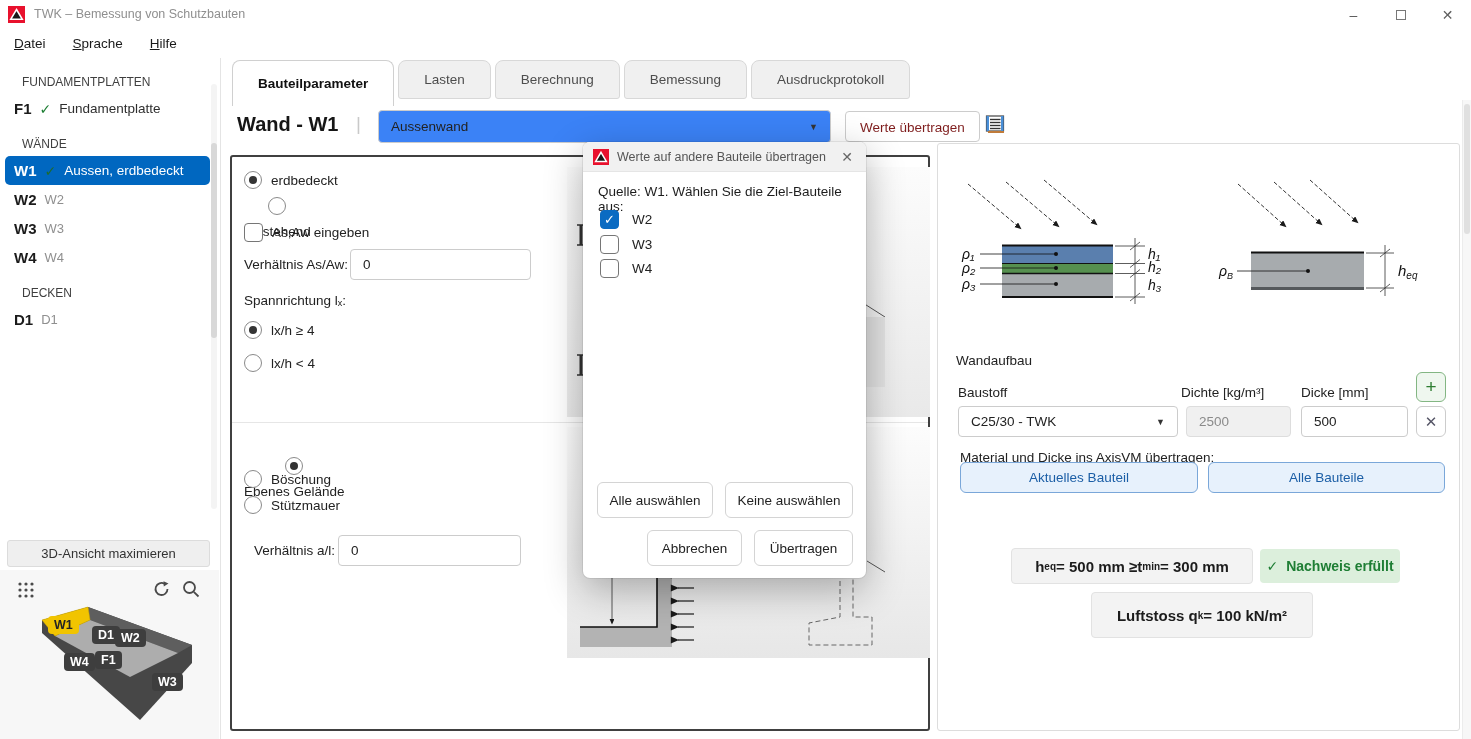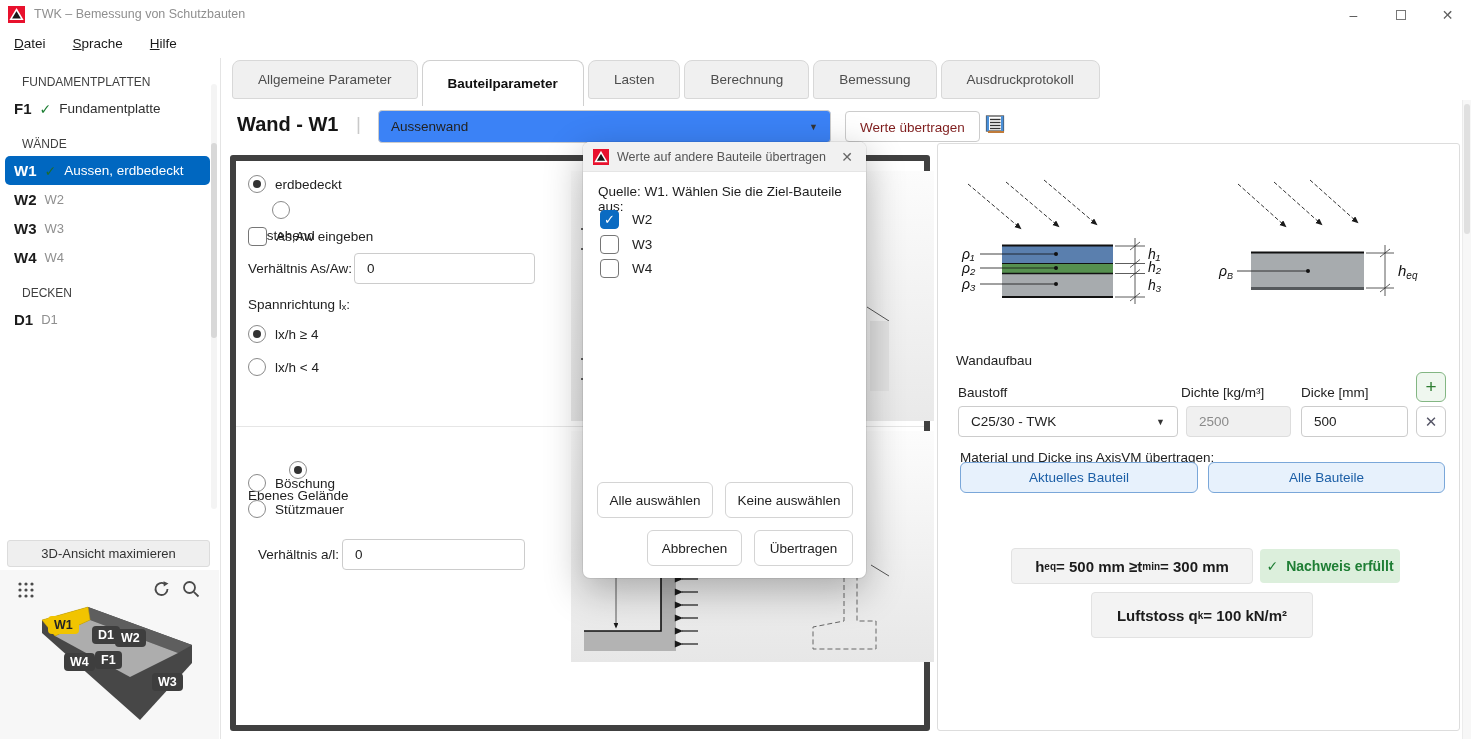--- a/index.html
+++ b/index.html
@@ -44,21 +44,21 @@
   .tab { height:39px; padding:0 25px; display:flex; align-items:center; background:#f0f0f0; border:1px solid #d8d8d8; border-radius:8px 8px 3px 3px; font-size:13.5px; color:#4d4d4d; white-space:nowrap; }
   .tab.active { background:#fff; border-color:#d0d0d0; height:46px; border-bottom:none; border-radius:8px 8px 0 0; font-weight:700; color:#101010; }
   
   .page-title { position:absolute; left:237px; top:113px; font-size:20px; font-weight:700; color:#161616; }
   .title-sep { position:absolute; left:356px; top:113px; color:#c9c9c9; font-size:19px; }
   .wall-select { position:absolute; left:378px; top:110px; width:453px; height:33px; border:1px solid #ccc; border-radius:4px; background:#3b82f6; display:flex; align-items:center; padding:0 12px; font-size:13.5px; color:#222; }
   .wall-select .arrow { margin-left:auto; font-size:9px; color:#333; }
   .transfer-btn { position:absolute; left:845px; top:111px; height:31px; padding:8px 14px; background:#fff; border:1px solid #ccc; border-radius:4px; font-size:13.5px; color:#7f1d1d; display:flex; align-items:flex-start; }
   .notes-icon { position:absolute; left:984px; top:115px; }
   
-  .left-panel { position:absolute; left:230px; top:155px; width:700px; height:576px; border:6px solid #404040; border-radius:3px; background:#fff; }
+  .left-panel { position:absolute; left:230px; top:155px; width:700px; height:576px; border:2px solid #404040; border-radius:3px; background:#fff; }
   .lp-divider { position:absolute; left:0; right:0; top:265px; border-top:1px solid #e6e6e6; }
   .ctl { position:absolute; display:flex; align-items:center; gap:9px; font-size:13.5px; color:#222; }
   .radio { width:18px; height:18px; border:1px solid #8a8a8a; border-radius:50%; background:#fff; position:relative; flex:0 0 auto; }
   .radio.on::after { content:""; position:absolute; left:4px; top:4px; width:8px; height:8px; border-radius:50%; background:#333; }
   .cbx { width:19px; height:19px; border:1px solid #767676; border-radius:4px; background:#fff; flex:0 0 auto; display:flex; align-items:center; justify-content:center; }
   .cbx.on { background:#0b6bc2; border-color:#0b6bc2; color:#fff; font-size:13px; font-weight:bold; }
   .txt-input { border:1px solid #ccc; border-radius:4px; padding:0 12px; font-size:13.5px; color:#222; background:#fff; font-family:inherit; }
   .diag-left { position:absolute; left:335px; top:8px; }
   
   .right-panel { position:absolute; left:937px; top:143px; width:523px; height:588px; border:1px solid #ddd; border-radius:3px; background:#fff; }
@@ -183,23 +183,20 @@
     <span class="lbl3d yellow" style="left:48px; top:46px;">W1</span>
     <span class="lbl3d" style="left:92px; top:56px;">D1</span>
     <span class="lbl3d" style="left:115px; top:59px;">W2</span>
     <span class="lbl3d" style="left:64px; top:83px;">W4</span>
     <span class="lbl3d" style="left:95px; top:81px;">F1</span>
     <span class="lbl3d" style="left:152px; top:103px;">W3</span>
   </div>
 </div>
 
 <div class="tabs">
-  <div class="tab">
-      <span>Allgemeine Parameter</span>
-    </div>
   <div class="tab active">
       <span>Bauteilparameter</span>
     </div>
   <div class="tab">
       <span>Lasten</span>
     </div>
   <div class="tab">
       <span>Berechnung</span>
     </div>
   <div class="tab">

